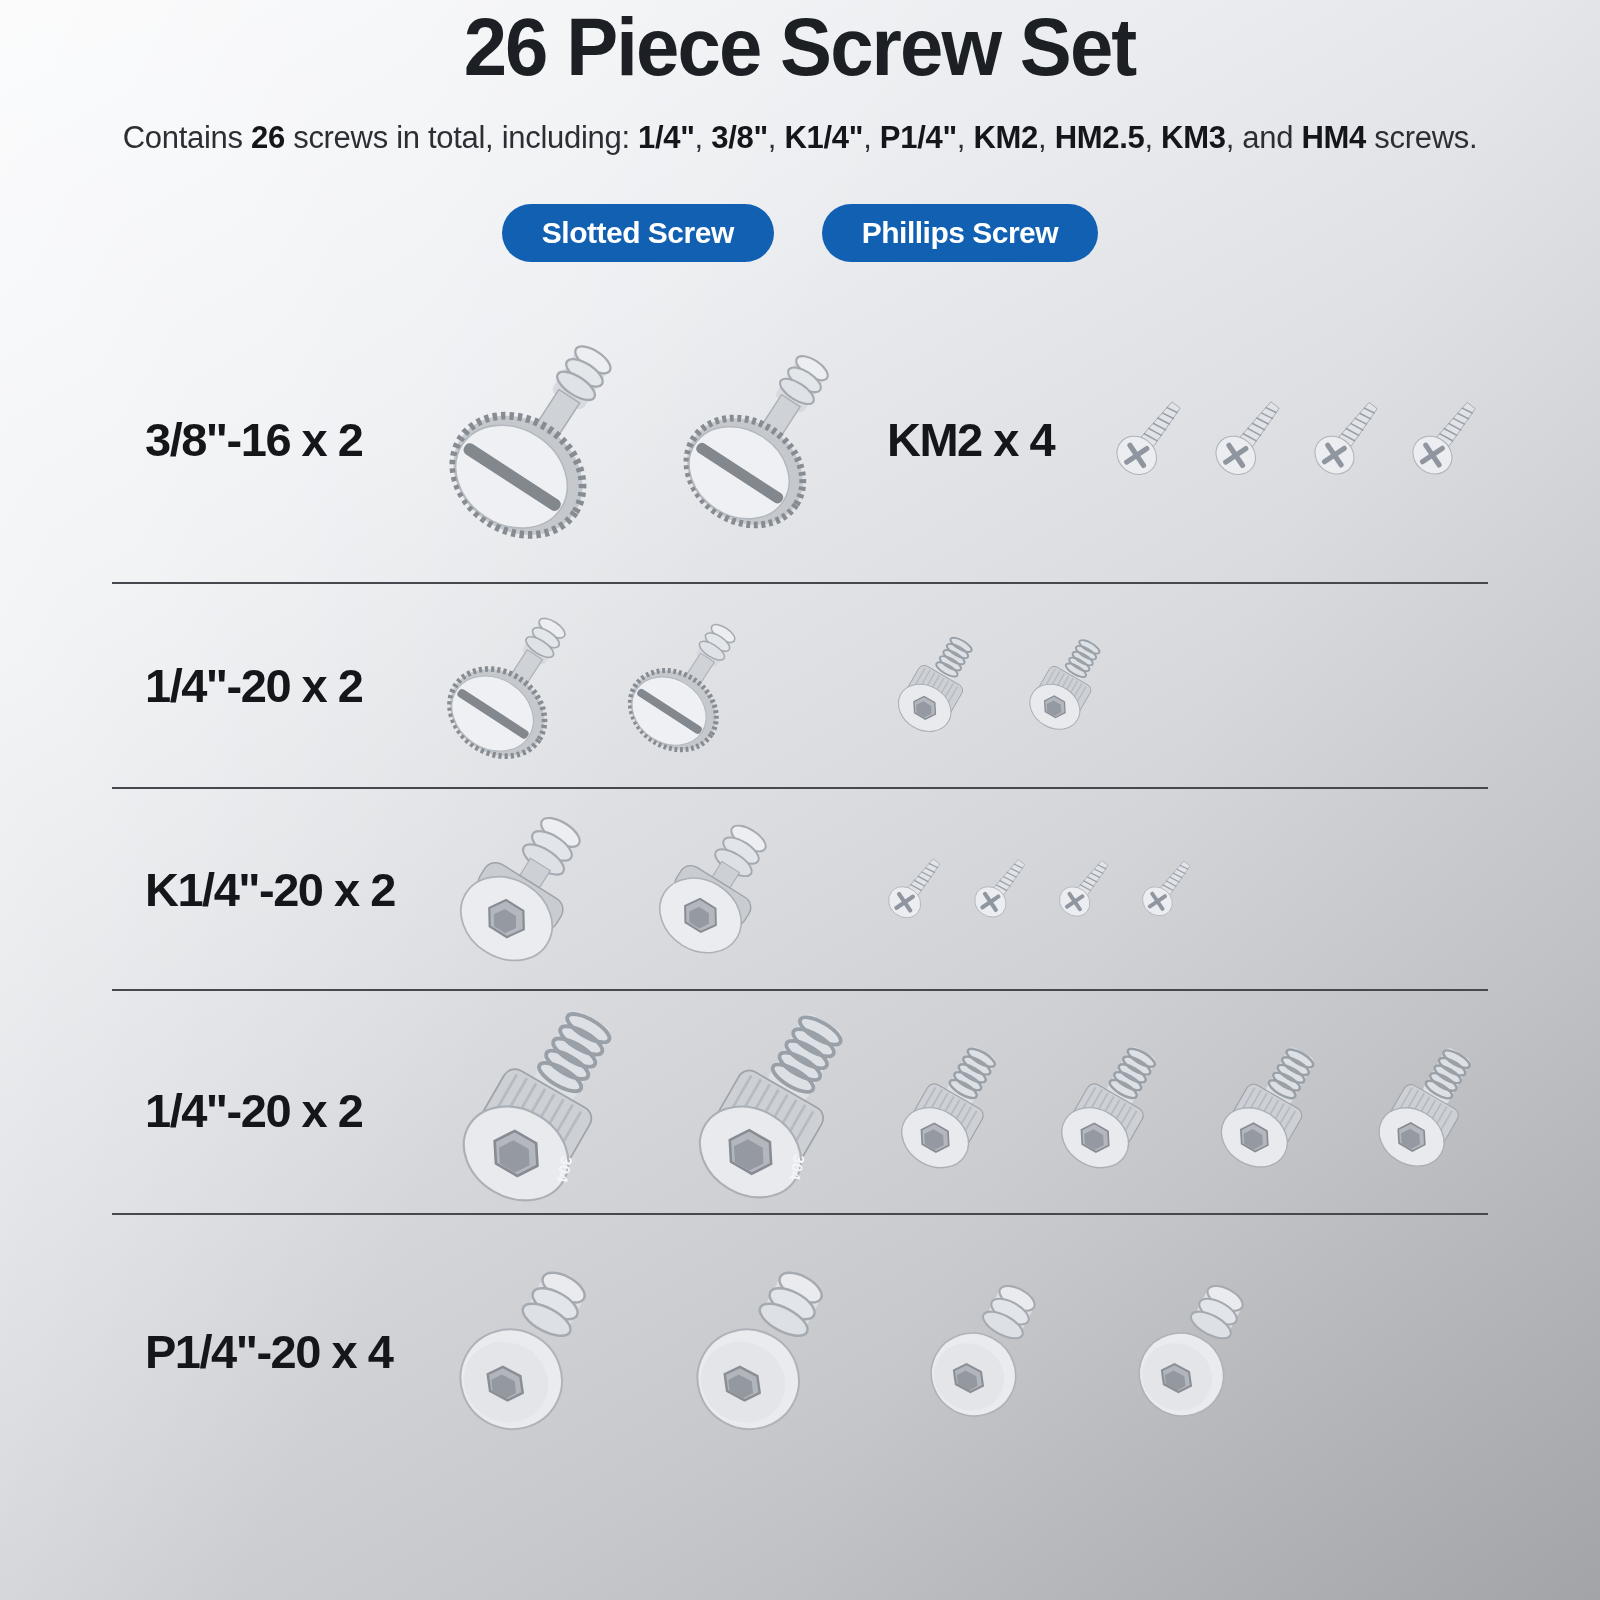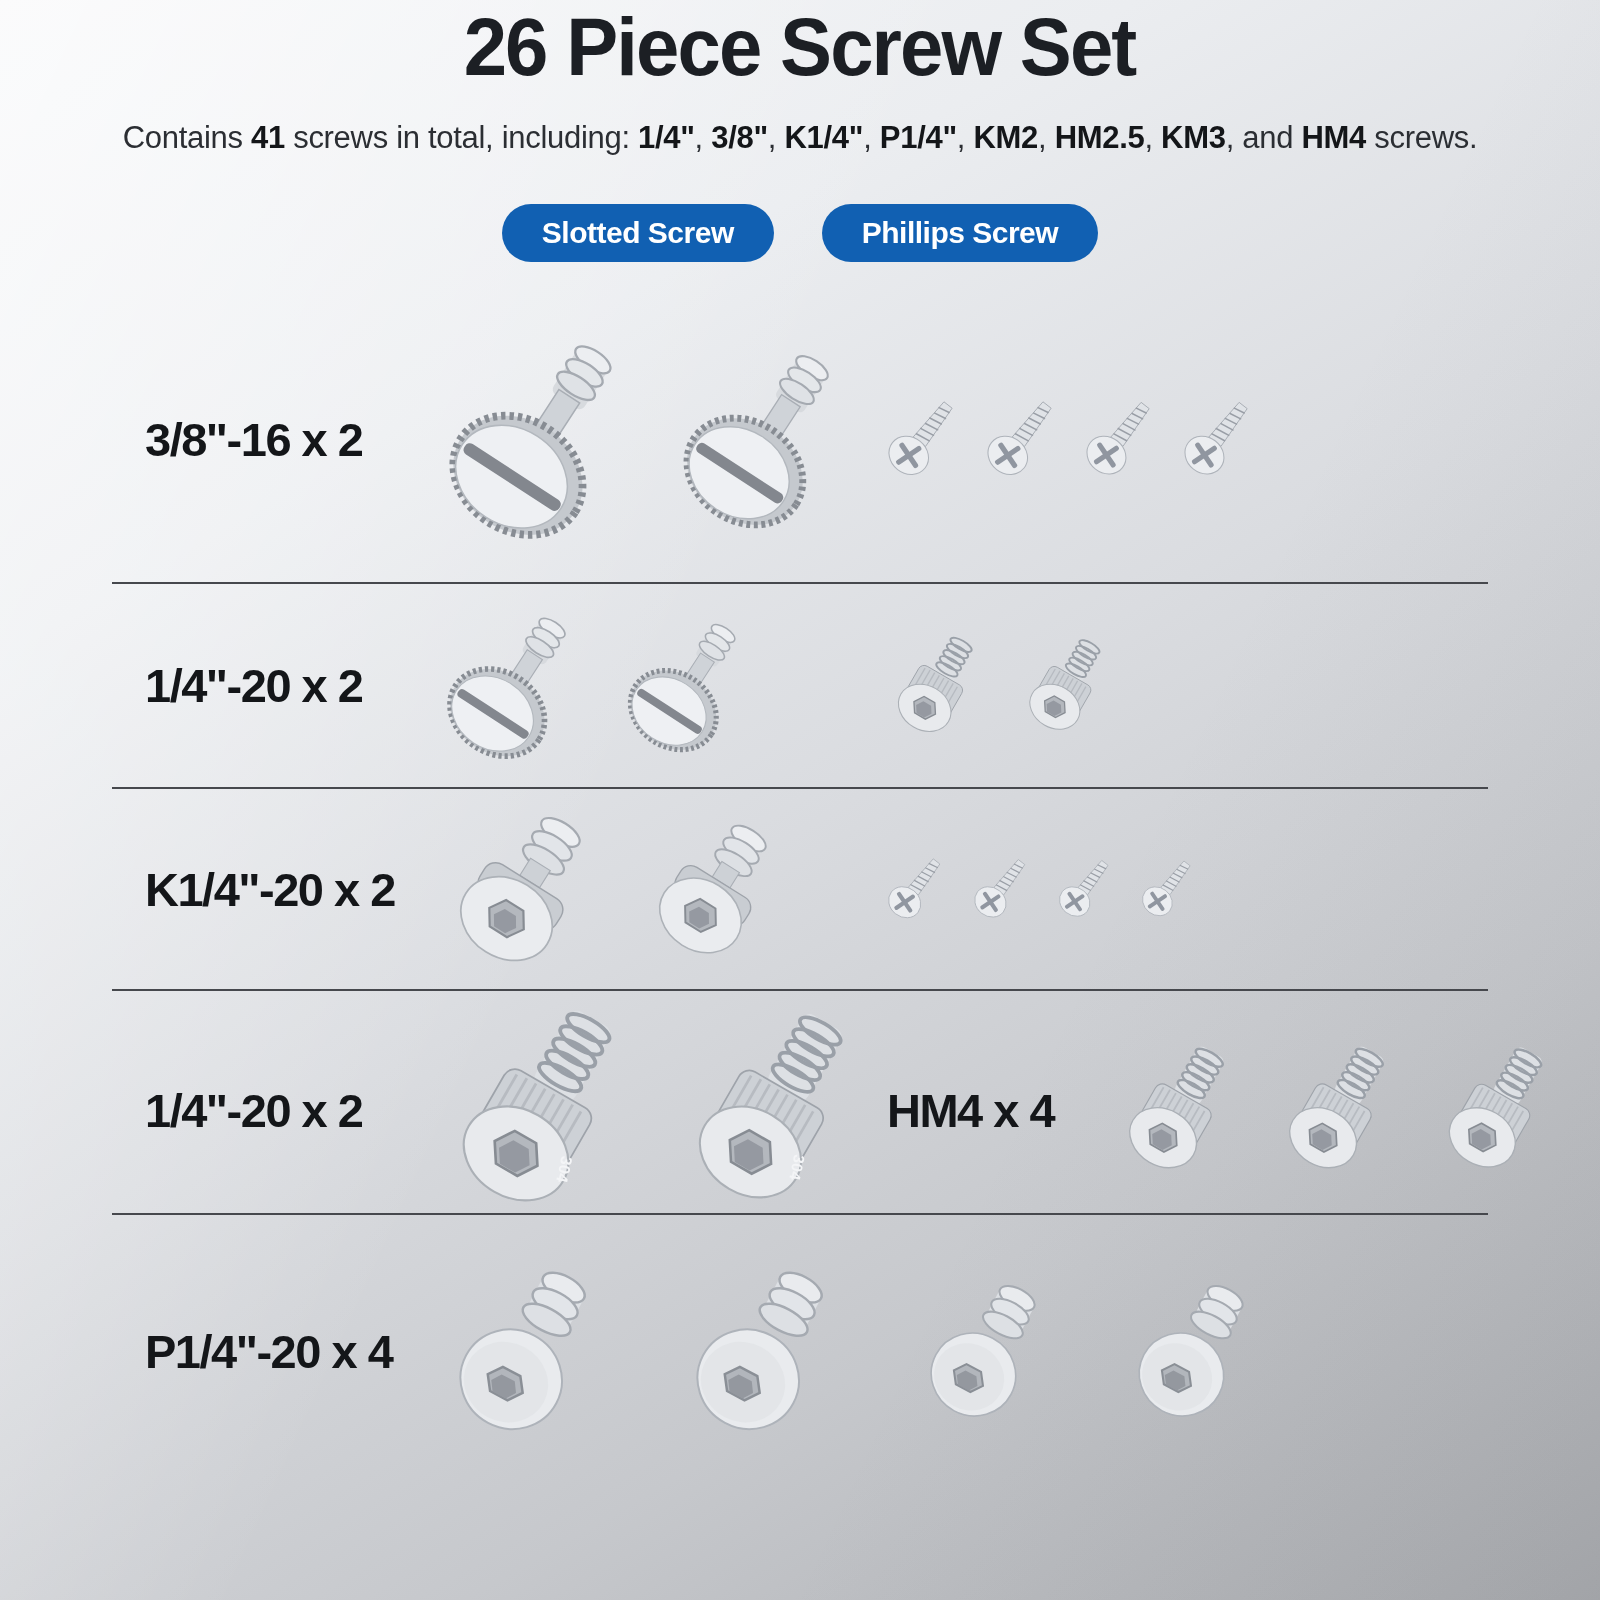--- a/index.html
+++ b/index.html
@@ -44,21 +44,21 @@
   .screws svg{display:block;flex:none;}
 </style>
 </head>
 <body>
 
 <div class="page">
   <div class="content">
     <div class="title">
       <span class="condense">26 Piece Screw Set</span>
     </div>
-    <div class="subtitle"><span>Contains </span><b>41</b><span> screws in total, including: </span><b>1/4"</b><span>, </span><b>3/8"</b><span>, </span><b>K1/4"</b><span>, </span><b>P1/4"</b><span>, </span><b>KM2</b><span>, </span><b>HM2.5</b><span>, </span><b>KM3</b><span>, and </span><b>HM4</b><span> screws.</span></div>
+    <div class="subtitle"><span>Contains </span><b>26</b><span> screws in total, including: </span><b>1/4"</b><span>, </span><b>3/8"</b><span>, </span><b>K1/4"</b><span>, </span><b>P1/4"</b><span>, </span><b>KM2</b><span>, </span><b>HM2.5</b><span>, </span><b>KM3</b><span>, and </span><b>HM4</b><span> screws.</span></div>
     <div class="legend">
         <div class="pill" style="background: rgb(17, 96, 178); color: rgb(255, 255, 255);">Slotted Screw</div>
         <div class="pill" style="background: rgb(17, 96, 178); color: rgb(255, 255, 255);">Phillips Screw</div>
       </div>
     <div class="rows">
         <div class="row" style="height: 286px;">
           <div class="group left">
             <div class="row-label">3/8"-16 x 2</div>
             <div class="screws">
               <svg viewBox="0 0 130 150" xmlns="http://www.w3.org/2000/svg" height="232" width="201">
@@ -81,20 +81,21 @@
       <ellipse cx="65" cy="34" rx="14" ry="6" fill="#dfe2e6" stroke="#a5aab1" stroke-width="1.5"></ellipse>
       <rect x="57" y="42" width="16" height="32" fill="#cfd3d8" stroke="#a9aeb5" stroke-width="1"></rect>
       <ellipse cx="65" cy="103" rx="44" ry="36" fill="#c5c9ce" stroke="#878c93" stroke-width="5" stroke-dasharray="2.8 2.6"></ellipse>
       <ellipse cx="62" cy="106" rx="38" ry="31" fill="#eef0f3" stroke="#b3b8be" stroke-width="1"></ellipse>
       <rect x="26" y="102" width="73" height="8" rx="3.5" fill="#83878e"></rect>
     </g>
   </svg>
             </div>
           </div>
           <div class="group right">
+            <div class="row-label">KM2 x 4</div>
             <div class="screws">
               <svg viewBox="0 0 80 120" xmlns="http://www.w3.org/2000/svg" height="104" width="69">
     <g transform="rotate(38 40 60)">
       <polygon points="34,10 46,10 49,64 31,64" fill="#e0e3e7" stroke="#a5aab1" stroke-width="1"></polygon>
       <line x1="33" y1="19" x2="47" y2="16" stroke="#999ea6" stroke-width="1.8"></line>
       <line x1="33" y1="27" x2="48" y2="24" stroke="#999ea6" stroke-width="1.8"></line>
       <line x1="32" y1="35" x2="48" y2="32" stroke="#999ea6" stroke-width="1.8"></line>
       <line x1="32" y1="43" x2="49" y2="40" stroke="#999ea6" stroke-width="1.8"></line>
       <line x1="31" y1="51" x2="49" y2="48" stroke="#999ea6" stroke-width="1.8"></line>
       <line x1="31" y1="59" x2="49" y2="56" stroke="#999ea6" stroke-width="1.8"></line>
@@ -385,21 +386,20 @@
       <line x1="77" y1="57" x2="77" y2="91" stroke="#b7bbc1" stroke-width="1.6"></line>
       <ellipse cx="57" cy="96" rx="31" ry="25" fill="#e8eaed" stroke="#abb0b6" stroke-width="1.2"></ellipse>
       <polygon points="71,96 64,106.7 50,106.7 43,96 50,85.3 64,85.3" fill="#b4b8be" stroke="#878c93" stroke-width="1.5"></polygon>
       <polygon points="67,98 62,105.7 52,105.7 47,98 52,90.3 62,90.3" fill="#9599a1"></polygon>
       <text x="80" y="84" font-size="9" fill="#f4f5f7" font-family="Liberation Sans, sans-serif" font-weight="bold" transform="rotate(72 80 84)">304</text>
     </g>
   </svg>
             </div>
           </div>
           <div class="group right">
-            <div class="row-label">HM4 x 4</div>
             <div class="screws">
               <svg viewBox="0 0 115 135" xmlns="http://www.w3.org/2000/svg" height="152" width="130">
     <g transform="rotate(30 57 67)">
       <rect x="44" y="8" width="26" height="48" rx="5" fill="#dde0e4"></rect>
       <ellipse cx="57" cy="14" rx="13.5" ry="5" fill="none" stroke="#9aa0a8" stroke-width="2.2"></ellipse>
       <ellipse cx="57" cy="22" rx="13.5" ry="5" fill="none" stroke="#9aa0a8" stroke-width="2.2"></ellipse>
       <ellipse cx="57" cy="30" rx="13.5" ry="5" fill="none" stroke="#9aa0a8" stroke-width="2.2"></ellipse>
       <ellipse cx="57" cy="38" rx="13.5" ry="5" fill="none" stroke="#9aa0a8" stroke-width="2.2"></ellipse>
       <ellipse cx="57" cy="46" rx="13.5" ry="5" fill="none" stroke="#9aa0a8" stroke-width="2.2"></ellipse>
       <rect x="29" y="54" width="56" height="40" rx="7" fill="#cdd1d6" stroke="#9ea3aa" stroke-width="1"></rect>

